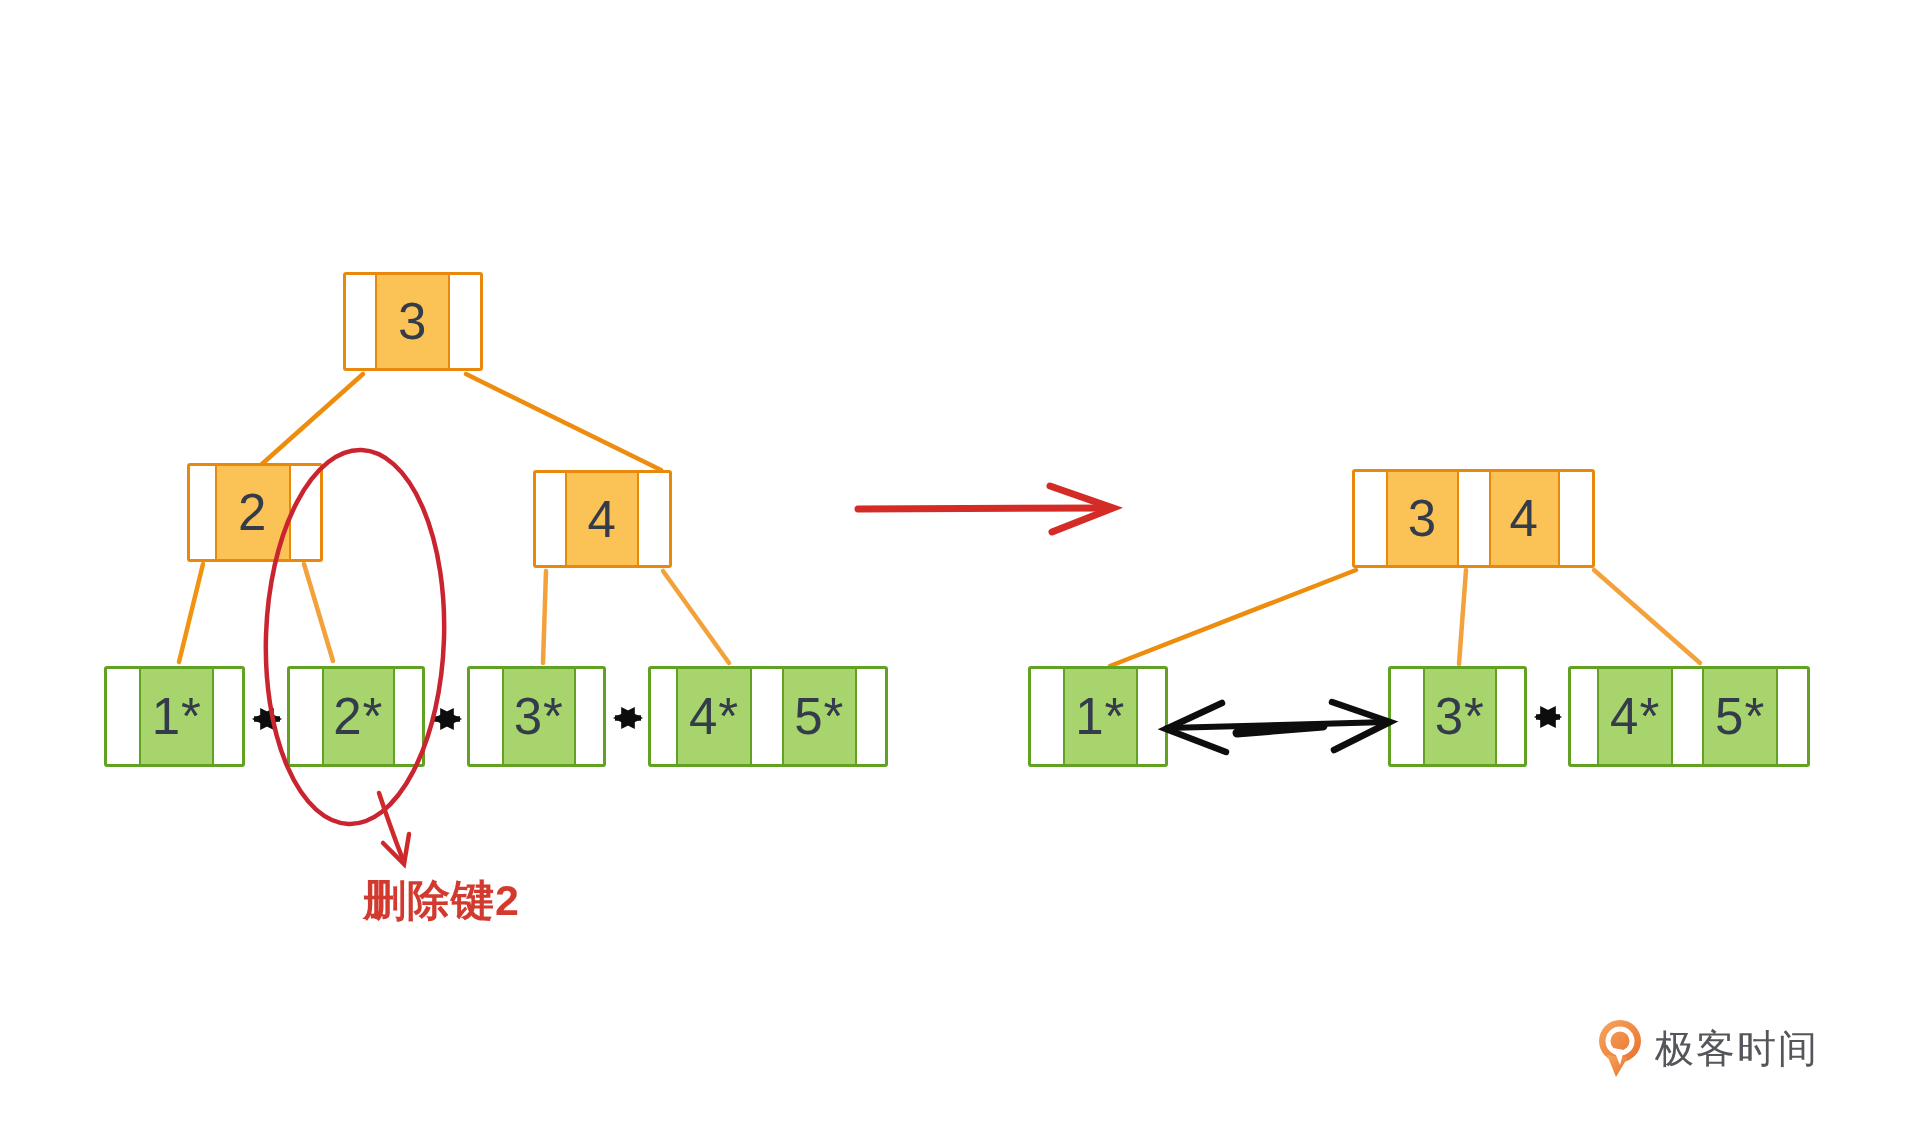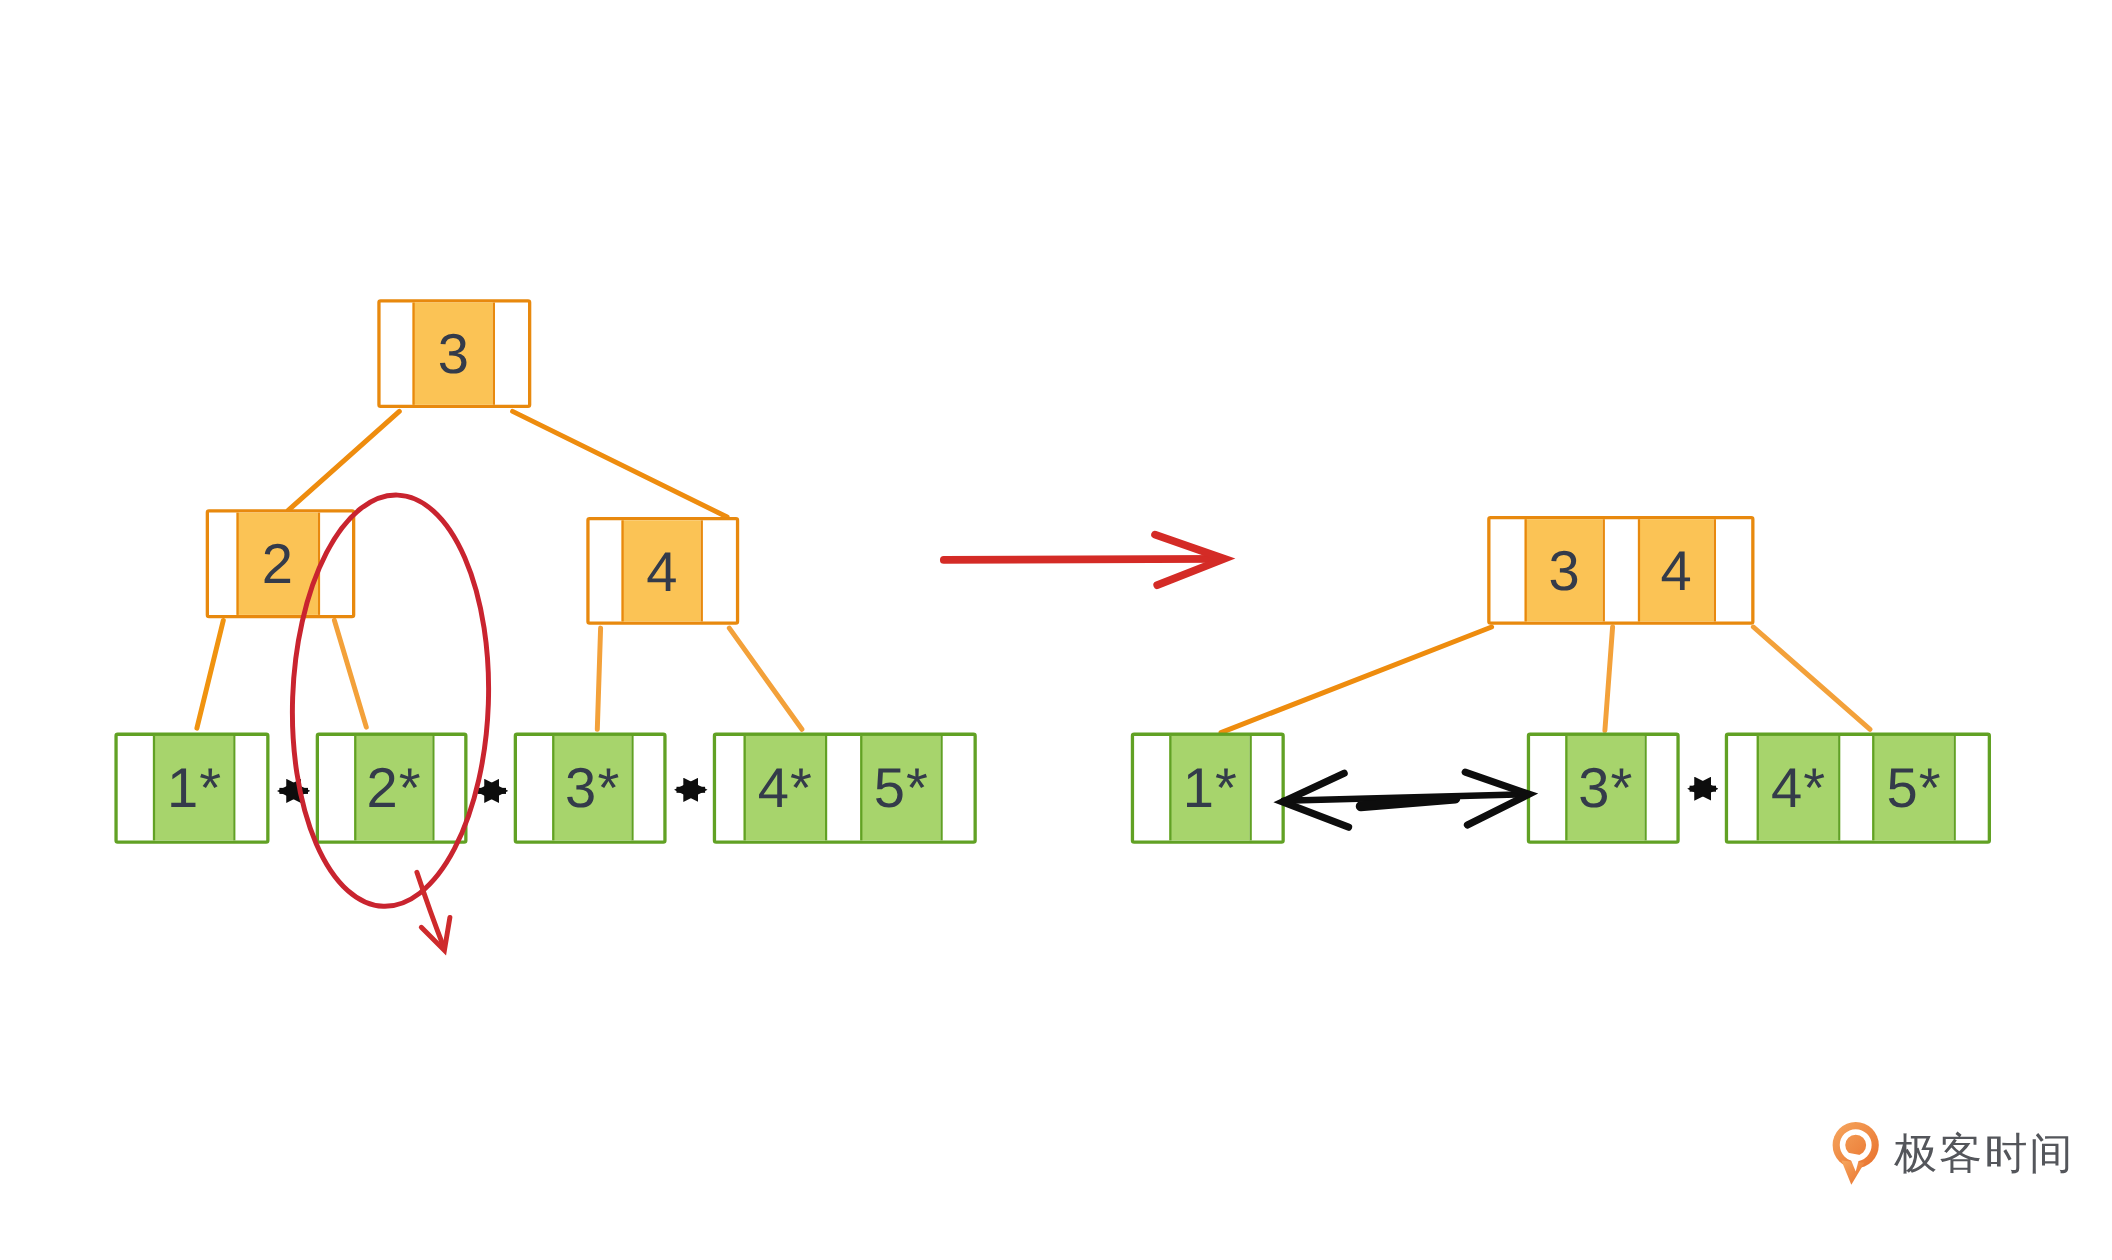--- a/index.html
+++ b/index.html
@@ -37,21 +37,21 @@
     letter-spacing:1px;
   }
   .orange .cell.key{background:#FBC355;}
   .green  .cell.key{background:#A7D46C;}
   .annotation-text{
     position:absolute;left:363px;top:872px;
     font-size:43px;font-weight:700;color:#D33A2F;
     letter-spacing:1px;z-index:2;
   }
   .brand{
-    position:absolute;left:1662px;top:1018px;
+    position:absolute;left:1595px;top:1018px;
     display:flex;align-items:center;gap:10px;z-index:1;
   }
   .brand-text{
     font-size:39px;color:#54565B;letter-spacing:2px;font-weight:500;
   }
 </style>
 </head>
 <body>
 
 <div class="canvas">
@@ -169,20 +169,21 @@
     </g>
 
     <ellipse cx="355" cy="637" rx="89" ry="187" fill="none" stroke="#C9242F" stroke-width="4.5" transform="rotate(2 355 637)"></ellipse>
 
     <g stroke="#CE2A2C" fill="none" stroke-linecap="round">
       <path d="M379 793 C 388 820, 396 842, 403 860" stroke-width="4.5"></path>
       <path d="M383 843 L404 864 L409 834" stroke-width="4.5"></path>
     </g>
   </svg>
 
+  <div class="annotation-text">删除键2</div>
 
   <div class="brand">
     <svg width="50" height="62" viewBox="0 0 50 62">
       <defs>
         <linearGradient id="lg" x1="0" y1="0" x2="1" y2="1">
           <stop offset="0" stop-color="#F6A75F"></stop>
           <stop offset="1" stop-color="#E8702C"></stop>
         </linearGradient>
       </defs>
       <path d="M25 2 A21 21 0 1 0 25 44 A21 21 0 1 0 25 2 Z" fill="url(#lg)"></path>

